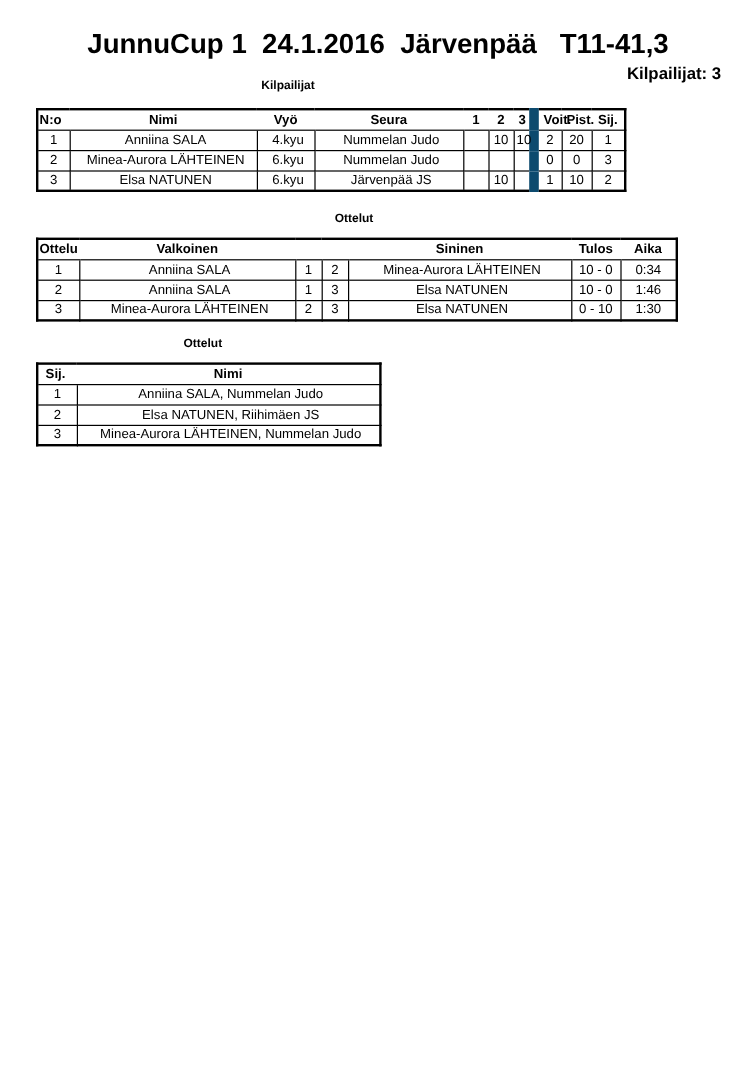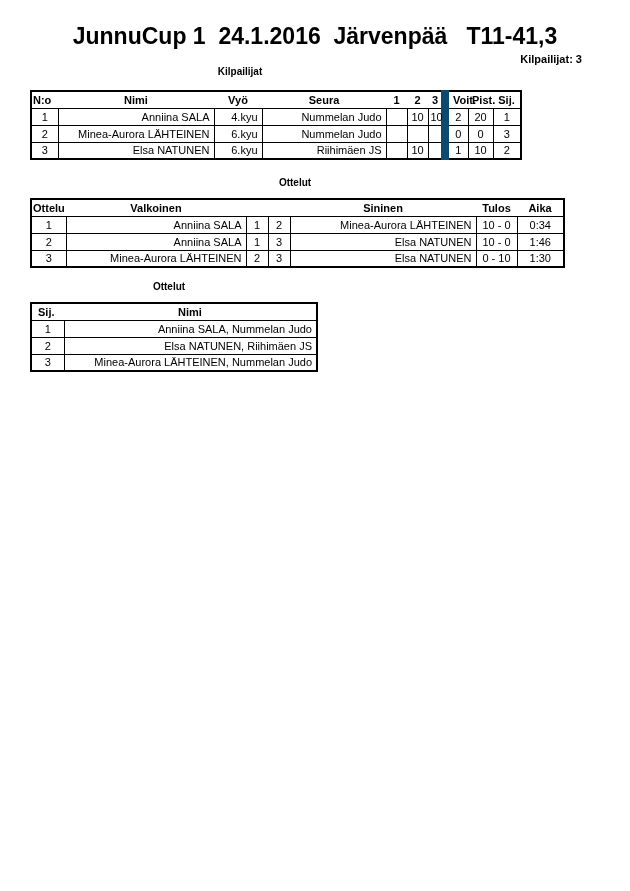--- a/index.html
+++ b/index.html
@@ -16,22 +16,22 @@
     position: absolute;
     top: 23px; left: 0; width: 630px;
     text-align: center;
     font-size: 23px;
     font-weight: bold;
     white-space: pre;
     letter-spacing: 0px;
   }
   .count {
     position: absolute;
-    top: 53px; right: 48px;
-    font-size: 11px;
+    top: 53px; right: 29px;
+    font-size: 14px;
     font-weight: bold;
   }
   .sec-heading {
     position: absolute;
     font-size: 10px;
     font-weight: bold;
     transform: translateX(-50%);
     white-space: nowrap;
   }
   .h-kilpailijat { top: 66px;  left: 240px; }
@@ -63,21 +63,21 @@
   }
   td {
     border: 1px solid #000000;
     height: 17px;
     padding: 0 4px;
     vertical-align: middle;
     white-space: nowrap;
     box-sizing: border-box;
   }
   .ctr { text-align: center; padding: 0 2px; }
-  .lft { text-align: right; padding-left: 8px; }
+  .lft { text-align: center; padding-left: 8px; }
   th.edge { text-align: left; padding-left: 1px; }
   .thickL { border-left: 8px solid #0c4a6e; }
 </style>
 </head>
 <body>
 
 <div class="page">
 
   <div class="title">JunnuCup 1  24.1.2016  Järvenpää   T11-41,3</div>
   <div class="count">Kilpailijat: 3</div>
@@ -133,21 +133,21 @@
         <td class="ctr"></td>
         <td class="ctr"></td>
         <td class="ctr thickL">0</td>
         <td class="ctr">0</td>
         <td class="ctr">3</td>
       </tr>
       <tr>
         <td class="ctr">3</td>
         <td class="lft">Elsa NATUNEN</td>
         <td class="lft">6.kyu</td>
-        <td class="lft">Riihimäen JS</td>
+        <td class="lft">Järvenpää JS</td>
         <td class="ctr"></td>
         <td class="ctr">10</td>
         <td class="ctr"></td>
         <td class="ctr thickL">1</td>
         <td class="ctr">10</td>
         <td class="ctr">2</td>
       </tr>
     </tbody>
   </table>
 

